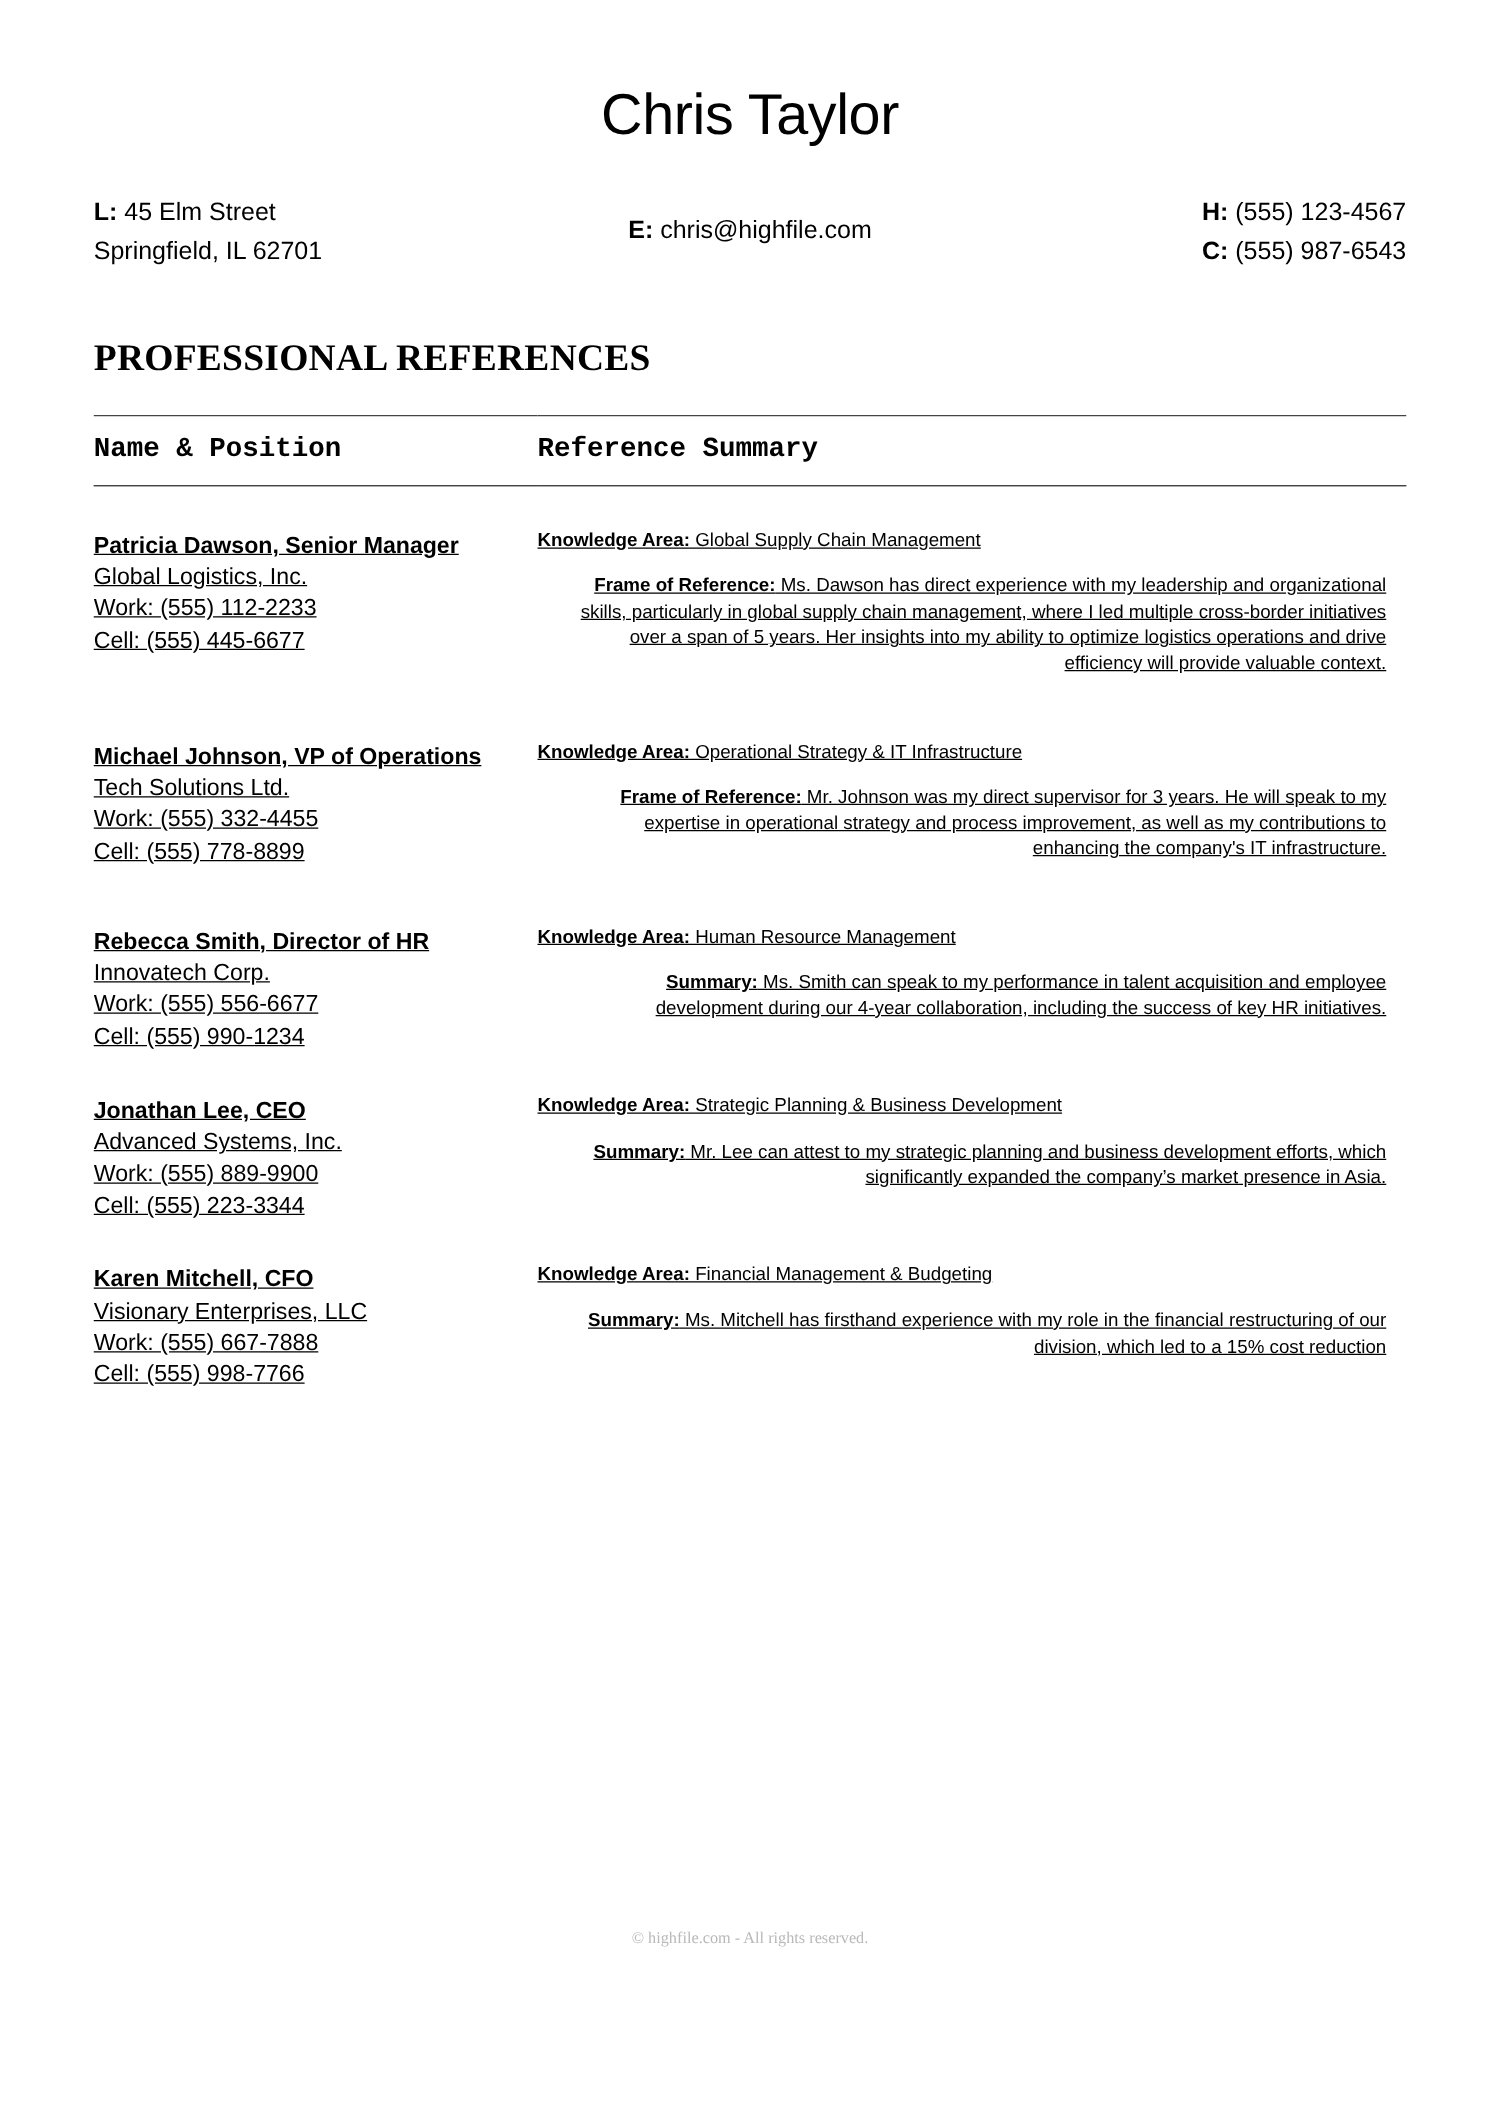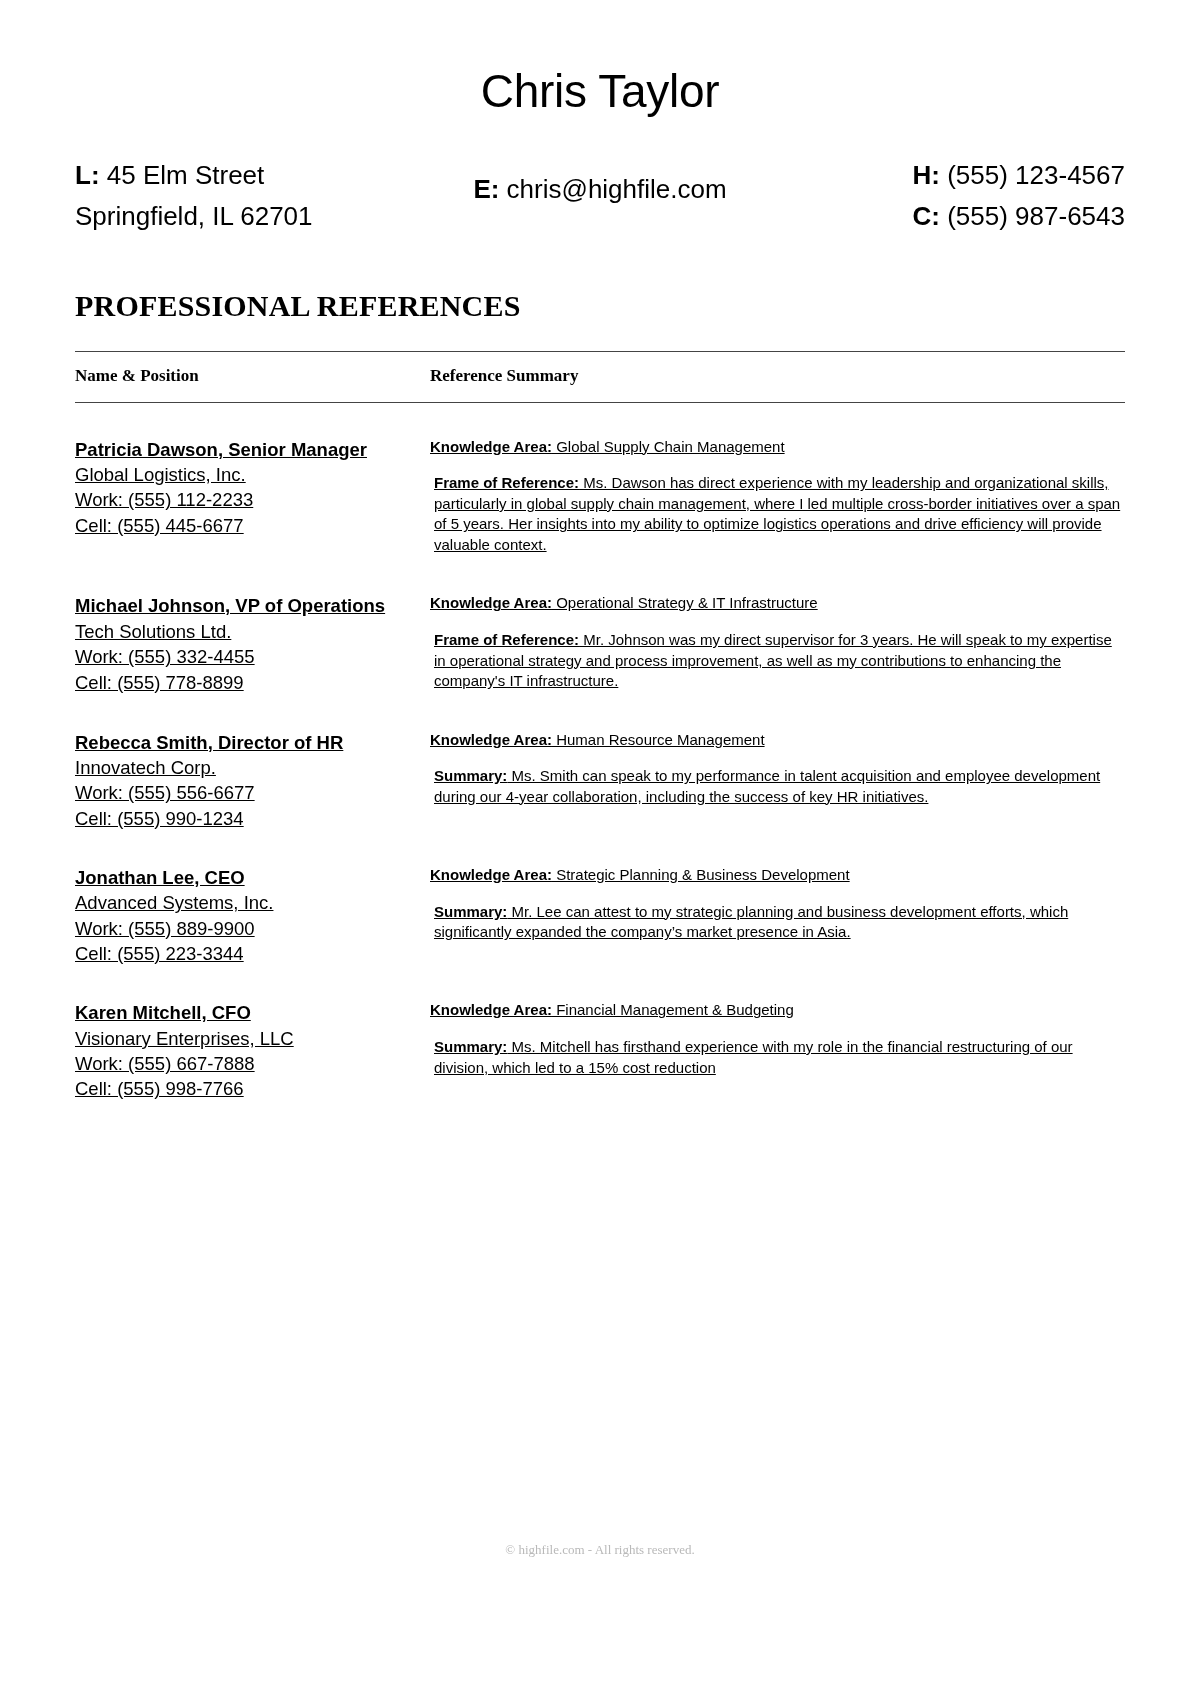--- a/index.html
+++ b/index.html
@@ -34,21 +34,21 @@
     padding-top: 66px;
     line-height: 1.1;
     font-family: "Liberation Sans", sans-serif;
   }
 
   .contact-row {
     display: flex;
     justify-content: space-between;
     align-items: flex-start;
     margin-top: 38px;
-    font-size: 26px;
+    font-size: 20px;
     line-height: 1.58;
   }
   .contact-col { flex: 0 0 auto; }
   .contact-left { text-align: left; width: 33%; }
   .contact-mid {
     width: 34%;
     text-align: center;
     padding-top: 14px;
   }
   .contact-right { width: 33%; text-align: right; }
@@ -67,23 +67,23 @@
 
   
   .ref-table {
     width: 100%;
     border-collapse: collapse;
     margin-top: 28px;
     table-layout: fixed;
   }
   .ref-table thead th {
     text-align: left;
-    font-family: Liberation Serif, serif;
+    font-family: Liberation Mono, monospace;
     font-weight: bold;
-    font-size: 17px;
+    font-size: 22px;
     padding: 14px 0 16px 0;
     border-top: 1.5px solid #444444;
     border-bottom: 1.5px solid #444444;
     vertical-align: bottom;
   }
   .col-name { width: 355px; }
   .col-summary { width: auto; }
 
   .ref-table tbody td {
     vertical-align: top;
@@ -106,21 +106,22 @@
 
   .summary-cell {
     font-size: 15px;
     line-height: 1.37;
     padding-right: 4px;
   }
   .summary-ka {
     margin: 0 0 16px 0;
   }
   .summary-body {
-    margin: 4px;
+    margin: 16px;
+    text-align: right;
   }
   .summary-cell .bold { font-weight: bold; }
 
   
   .footer {
     position: absolute;
     left: 0;
     right: 0;
     bottom: 138px;
     text-align: center;

